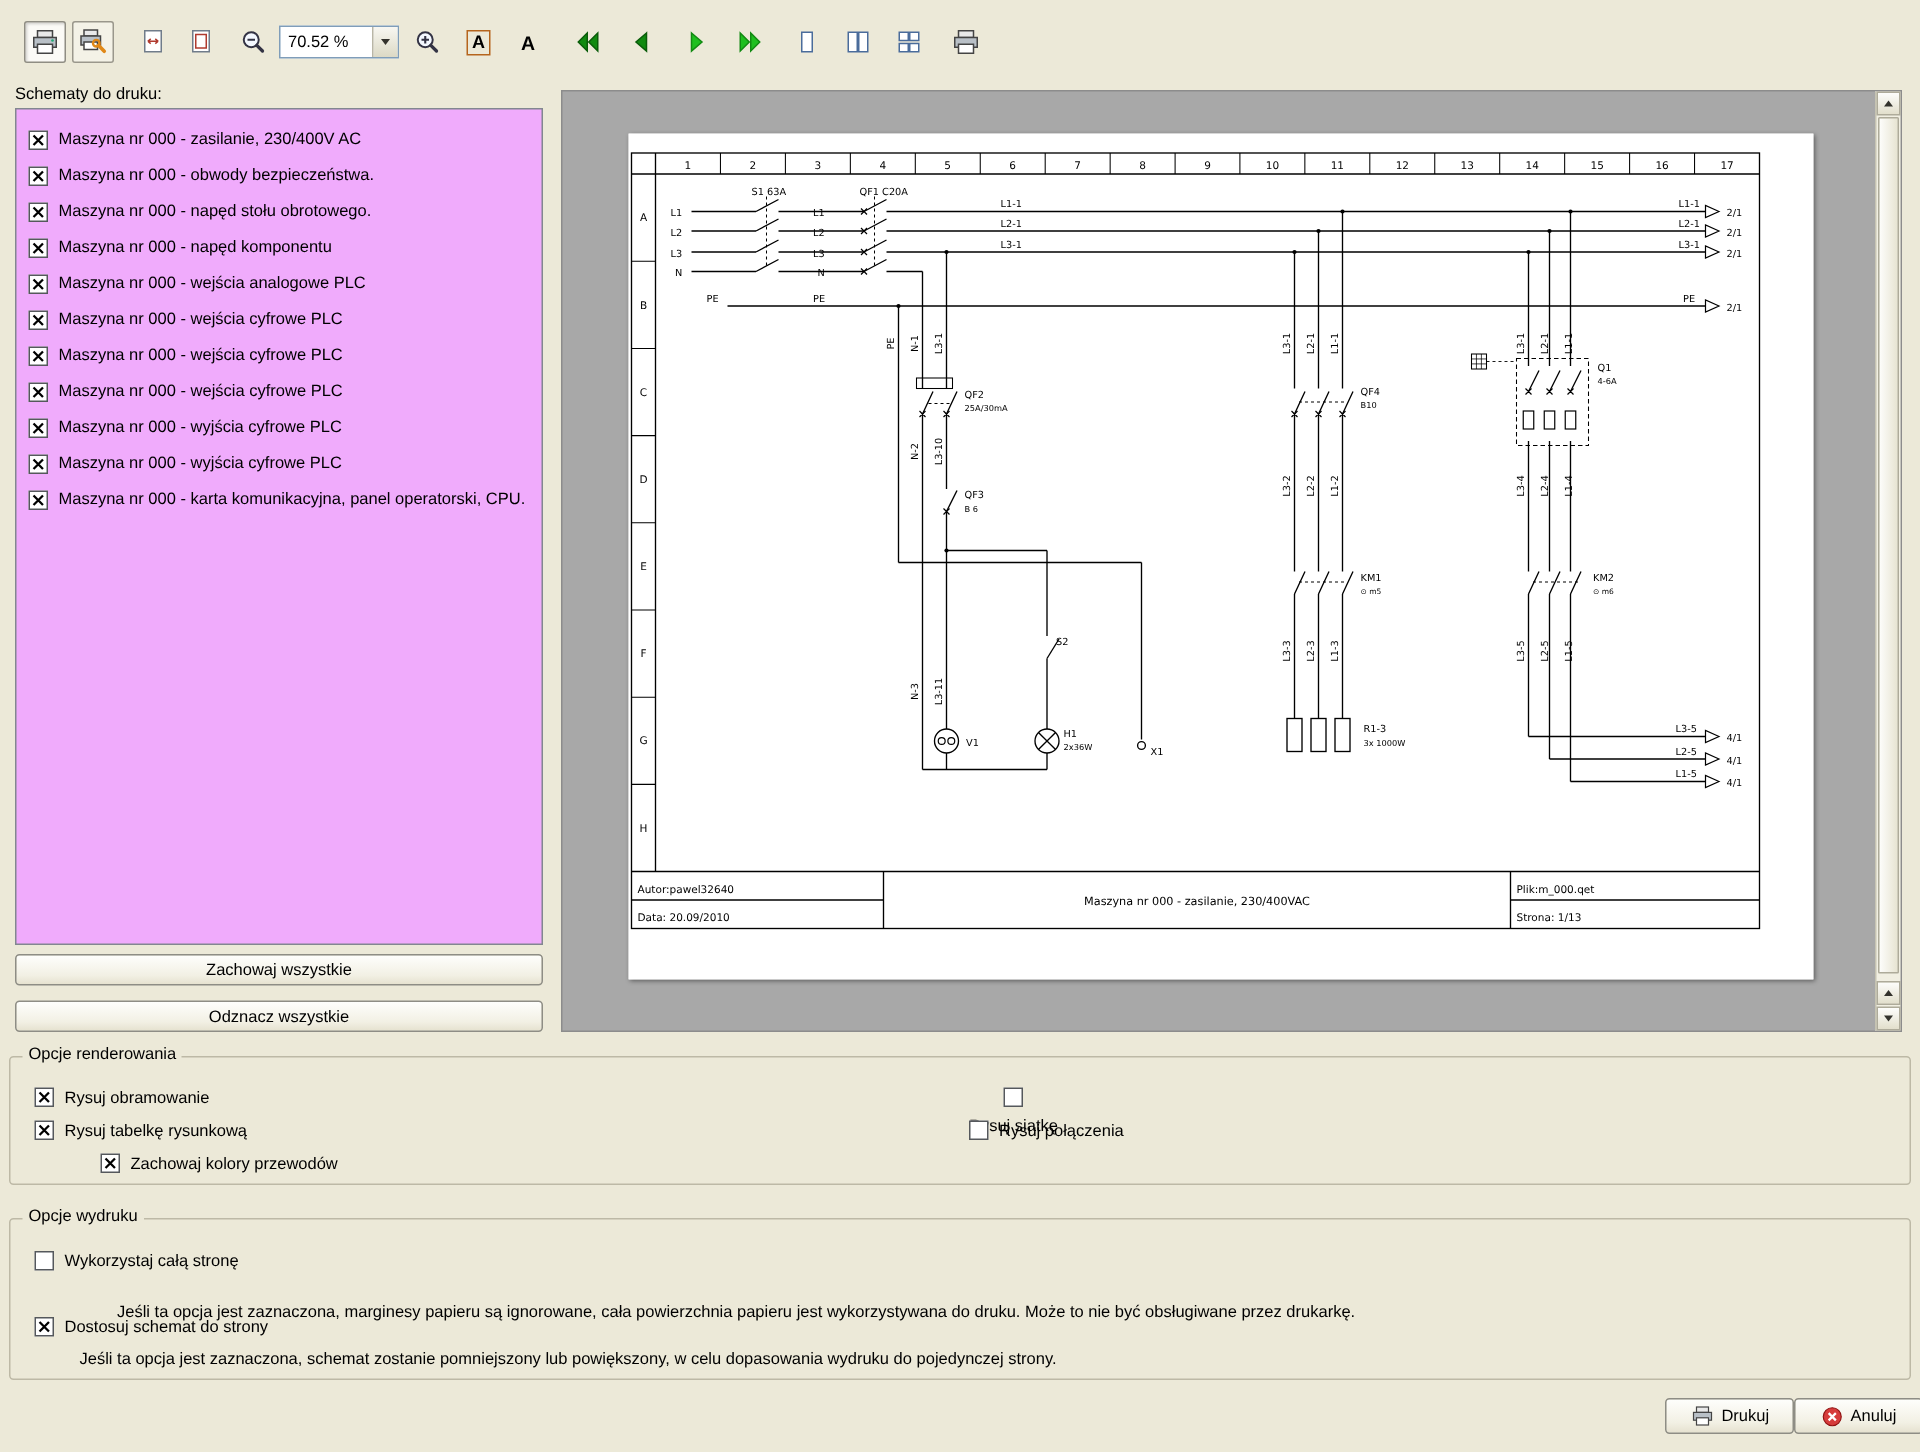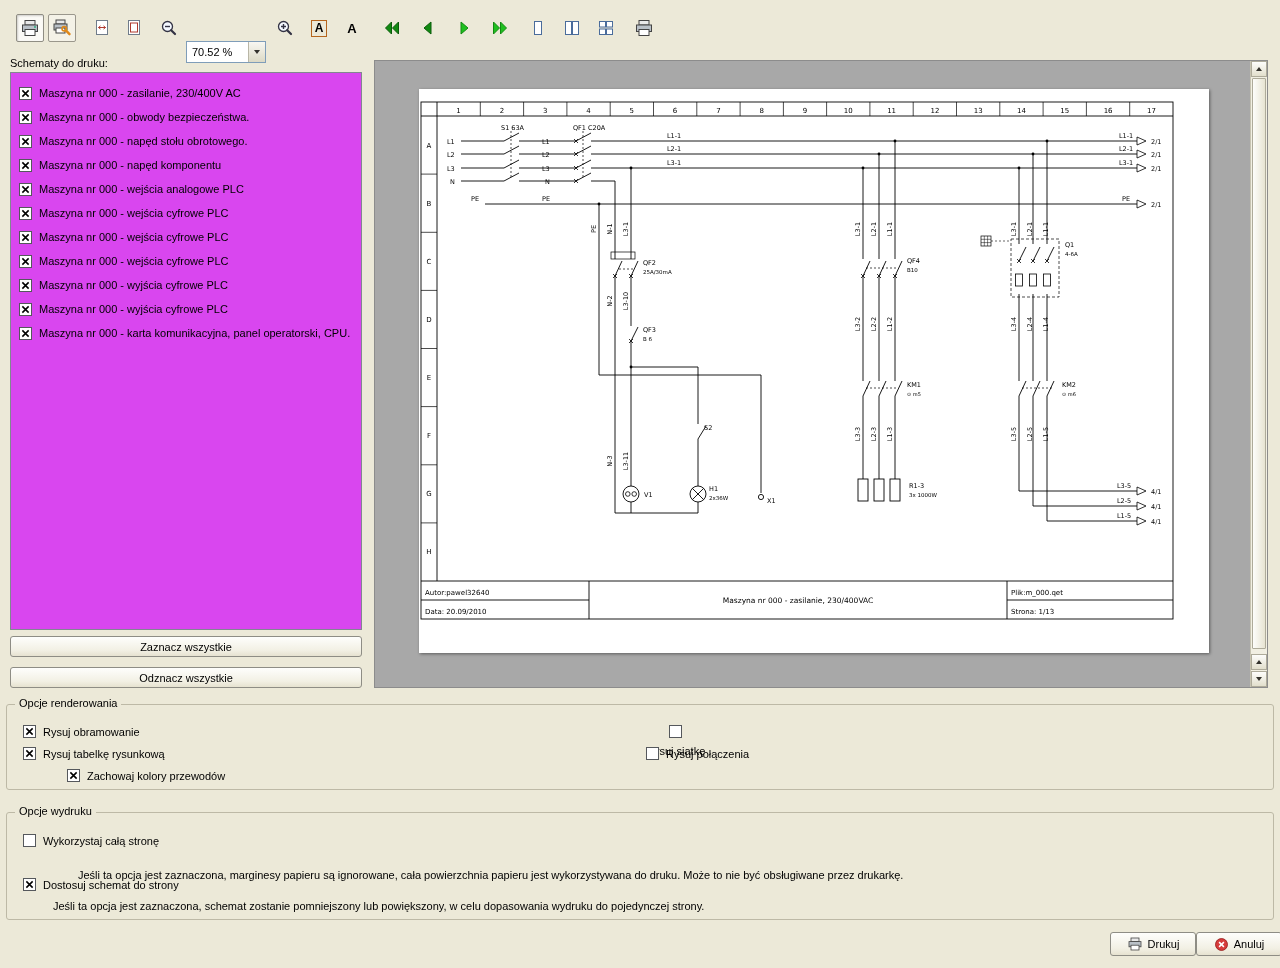--- a/index.html
+++ b/index.html
@@ -8,30 +8,30 @@
          position:relative; overflow:hidden; }
 
   
   .toolbar { position:absolute; left:0; top:0; width:1280px; height:58px; }
   .tbtn { position:absolute; top:14px; width:28px; height:28px; border:1px solid transparent;
           background:transparent; display:flex; align-items:center; justify-content:center; border-radius:2px; }
   .tbtn svg { display:block; }
   .tbtn.pressed { border:1px solid #8f8d83; background:#fbfaf6; box-shadow:inset 1px 1px 2px rgba(0,0,0,.18); }
   .tbtn.raised  { border:1px solid #9a978c; background:#f4f2e7; }
   .combo { position:absolute; left:186px; top:17px; width:80px; height:22px; background:#fff;
-           border:1px solid #7f9db9; display:flex; align-items:stretch;margin-top:24px; }
+           border:1px solid #7f9db9; display:flex; align-items:stretch; }
   .combo .val { flex:1; display:flex; align-items:center; padding-left:5px; }
   .combo .drop { width:17px; background:linear-gradient(#f8f7f2,#dcd9c5); border-left:1px solid #b9b6a6;
                  display:flex; align-items:center; justify-content:center; }
   .letterA-box { border:1px solid #b5651d; padding:0 3px; font-weight:bold; font-size:12px; line-height:15px; }
   .letterA { font-weight:bold; font-size:13px; }
 
   
   .sidebar-title { position:absolute; left:10px; top:57px; }
-  .listbox { position:absolute; left:10px; top:72px; width:352px; height:558px; background:#d946ef;
+  .listbox { position:absolute; left:10px; top:72px; width:352px; height:558px; background:#f0abfc;
              border:1px solid #828790; overflow:hidden; padding-top:8px; }
   .list-item { display:flex; align-items:center; height:24px; padding-left:8px; gap:7px; }
   .cb { width:13px; height:13px; background:#fff; border:1px solid #55585c; display:inline-flex;
         align-items:center; justify-content:center; flex:0 0 13px; }
   .cb svg { width:9px; height:9px; }
   .btn { background:linear-gradient(#fefefc,#f2f0e4 70%,#e6e2d0); border:1px solid #8e8d85; border-radius:3px;
          font-family:inherit; font-size:11px; color:#000; display:flex; align-items:center; justify-content:center; gap:5px; }
   .side-btn { position:absolute; left:10px; width:352px; height:21px; }
 
   
@@ -254,21 +254,21 @@
     </div>
     <div class="list-item">
       <span class="cb">
         <svg viewBox="0 0 10 10">
           <path d="M1.5 1.5L8.5 8.5M8.5 1.5L1.5 8.5" stroke="#000" stroke-width="1.7" fill="none"></path>
         </svg>
       </span>
       <span>Maszyna nr 000 - karta komunikacyjna, panel operatorski, CPU.</span>
     </div>
   </div>
-<button class="btn side-btn" style="top:636px">Zaznacz wszystkie</button>
+<button class="btn side-btn" style="top:636px">Zachowaj wszystkie</button>
 <button class="btn side-btn" style="top:667px">Odznacz wszystkie</button>
 
 <div class="preview">
   <div class="page">
     <svg id="schSvg" viewBox="0 0 790 564">
       <rect width="790" height="564" fill="#ffffff"></rect>
 
       <g stroke="#000" stroke-width="0.9" fill="none">
         <rect x="2" y="13" width="752" height="517"></rect>
         <line x1="2" y1="27" x2="754" y2="27"></line>

